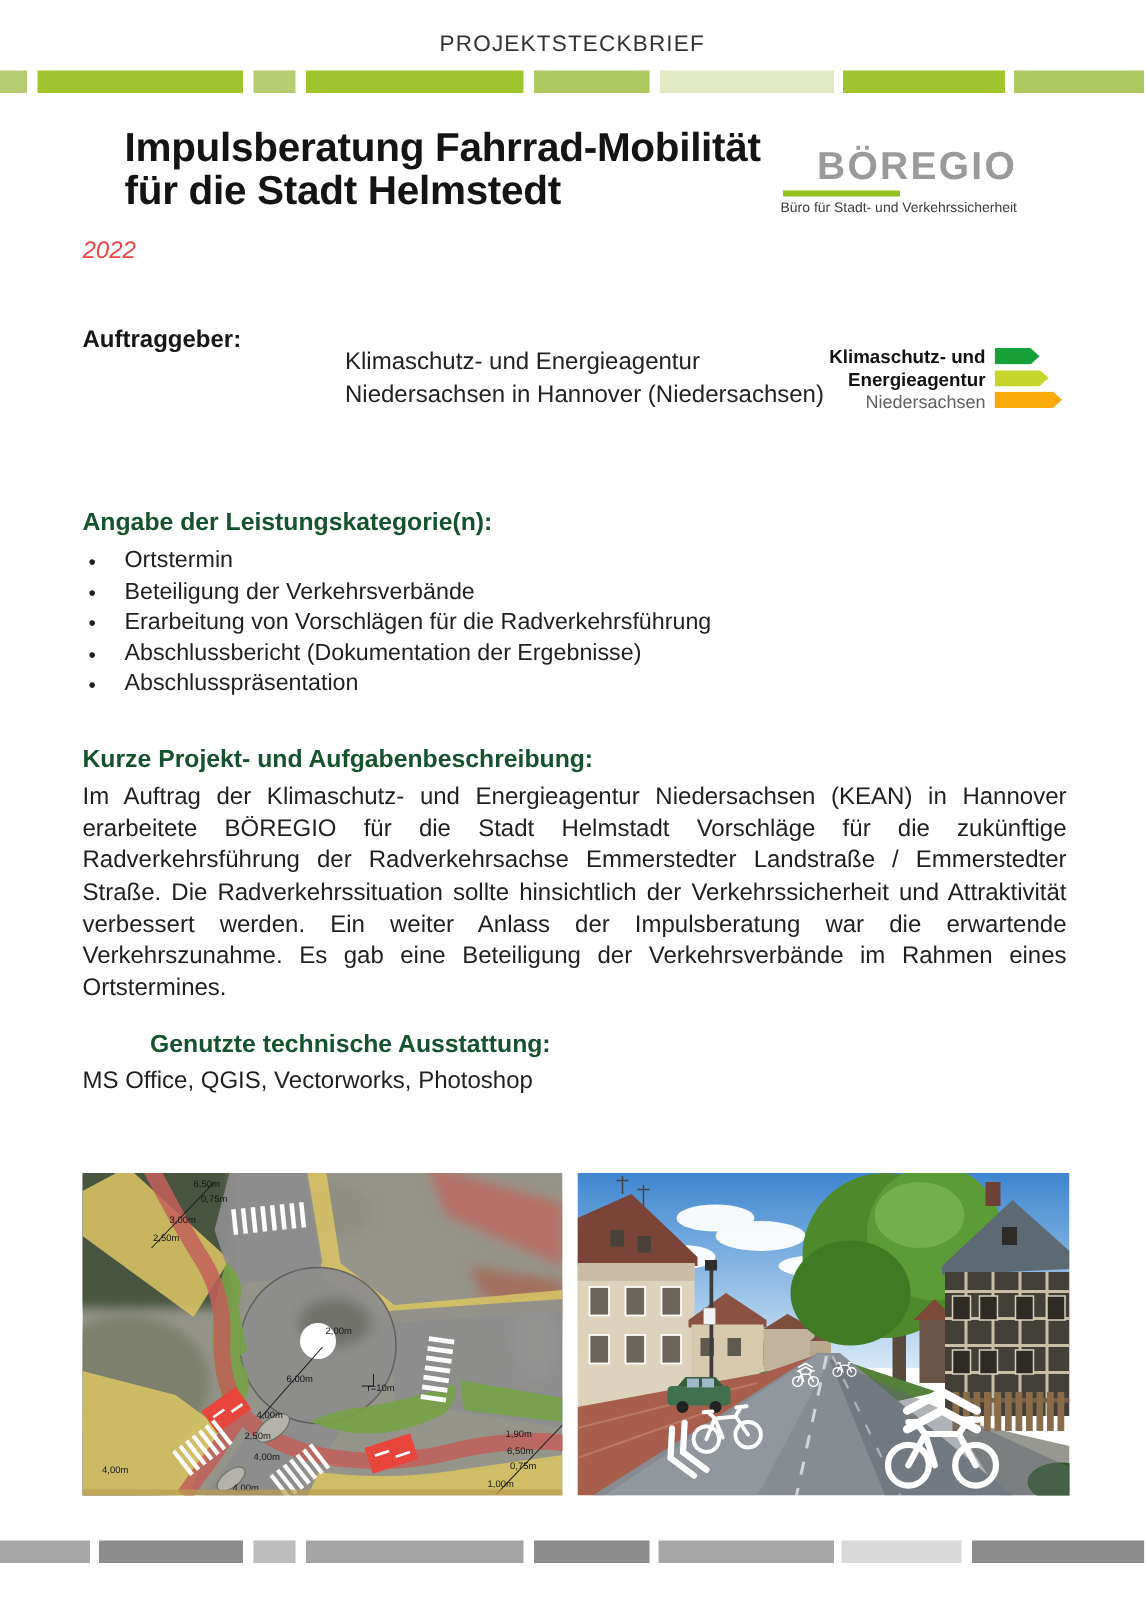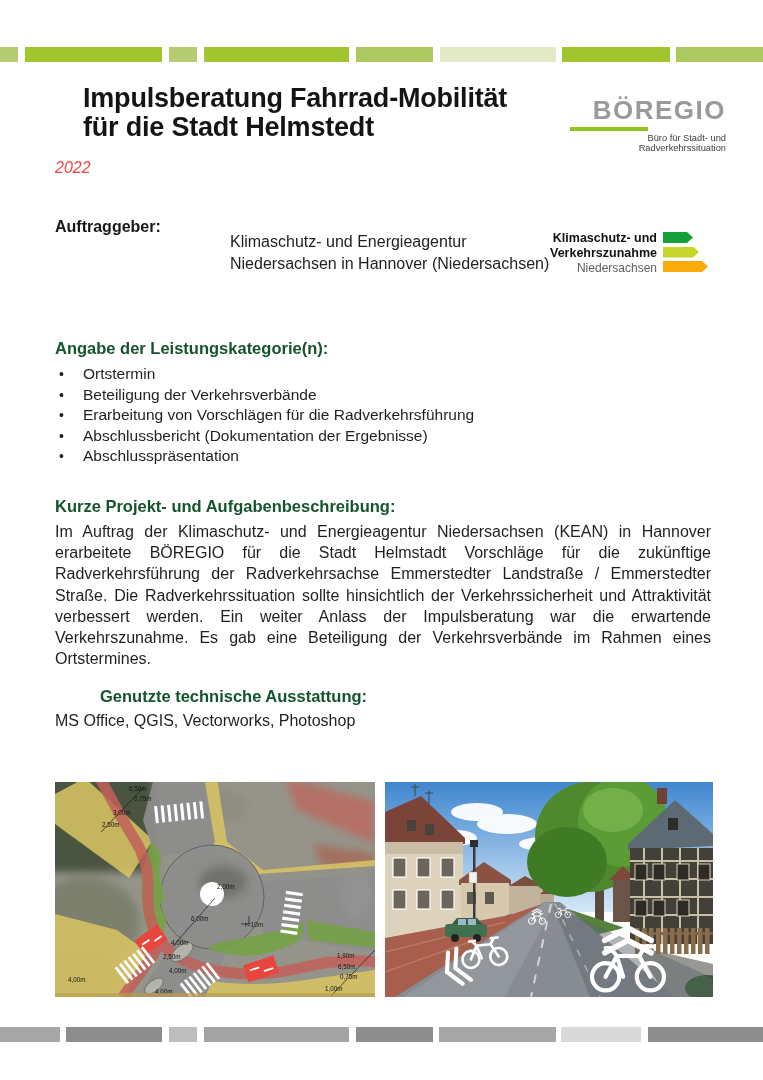--- a/index.html
+++ b/index.html
@@ -11,21 +11,21 @@
 
   .bar-row{position:absolute;left:0;width:763px;height:15px;}
   .bar-row.top{top:47px;}
   .bar-row.bottom{top:1027px;}
   .bar{position:absolute;top:0;height:15px;}
 
   .title-block{position:absolute;left:55px;top:84px;width:500px;margin-left:28px;}
   .title-line{font-size:27px;font-weight:700;line-height:29px;color:#141414;letter-spacing:-.2px;}
   .year{position:absolute;left:55px;top:159px;font-size:16px;font-style:italic;color:#ef4444;}
 
-  .boregio{position:absolute;left:568px;top:97px;width:158px;}
+  .boregio{position:absolute;left:520px;top:97px;width:158px;}
   .boregio-word{font-size:26px;font-weight:700;color:#9a9a9a;letter-spacing:1.5px;
     text-align:right;line-height:26px;}
   .boregio-line{position:absolute;left:2px;top:30px;width:78px;height:4px;background:#95c11f;}
   .boregio-tagline{margin-top:10px;font-size:9.3px;color:#3c3c3c;text-align:right;}
 
   .client-label{position:absolute;left:55px;top:218px;font-size:16px;font-weight:700;color:#161616;}
   .client-value{position:absolute;left:230px;top:231px;font-size:16px;line-height:22px;color:#222;}
 
   .kean{position:absolute;left:540px;top:230px;width:172px;height:52px;}
   .kean-text{position:absolute;right:55px;top:1px;text-align:right;white-space:nowrap;}
@@ -51,20 +51,21 @@
   .figure{position:absolute;top:782px;}
   .figure.plan{left:55px;}
   .figure.photo{left:385px;}
   svg{display:block;font-family:"Liberation Sans",sans-serif;}
 </style>
 </head>
 <body>
 
 <div class="page">
 
+  <div class="header-label">PROJEKTSTECKBRIEF</div>
 
   <div class="bar-row top">
 
       <div class="bar" style="left: 0px; width: 18px; background: rgb(181, 205, 112);"></div>
 
       <div class="bar" style="left: 25px; width: 137px; background: rgb(160, 197, 46);"></div>
 
       <div class="bar" style="left: 169px; width: 28px; background: rgb(181, 205, 112);"></div>
 
       <div class="bar" style="left: 204px; width: 145px; background: rgb(160, 197, 46);"></div>
@@ -80,33 +81,33 @@
 
   <div class="title-block">
     <div class="title-line">Impulsberatung Fahrrad-Mobilität</div>
     <div class="title-line">für die Stadt Helmstedt</div>
   </div>
   <div class="year">2022</div>
 
   <div class="boregio">
     <div class="boregio-word">BÖREGIO</div>
     <div class="boregio-line" style="background: rgb(149, 193, 31);"></div>
-    <div class="boregio-tagline">Büro für Stadt- und Radverkehrssituation</div>
+    <div class="boregio-tagline">Büro für Stadt- und Verkehrssicherheit</div>
   </div>
 
   <div class="client-label">Auftraggeber:</div>
   <div class="client-value">
     <div>Klimaschutz- und Energieagentur</div>
     <div>Niedersachsen in Hannover (Niedersachsen)</div>
   </div>
 
   <div class="kean">
     <div class="kean-text">
       <div class="kean-l1">Klimaschutz- und</div>
-      <div class="kean-l2">Verkehrszunahme</div>
+      <div class="kean-l2">Energieagentur</div>
       <div class="kean-l3">Niedersachsen</div>
     </div>
     <div class="kean-arrows">
 
         <div class="kean-arrow" style="width: 30px; background: rgb(23, 160, 56);"></div>
 
         <div class="kean-arrow" style="width: 36px; background: rgb(198, 214, 45);"></div>
 
         <div class="kean-arrow" style="width: 45px; background: rgb(248, 171, 11);"></div>
       </div>

